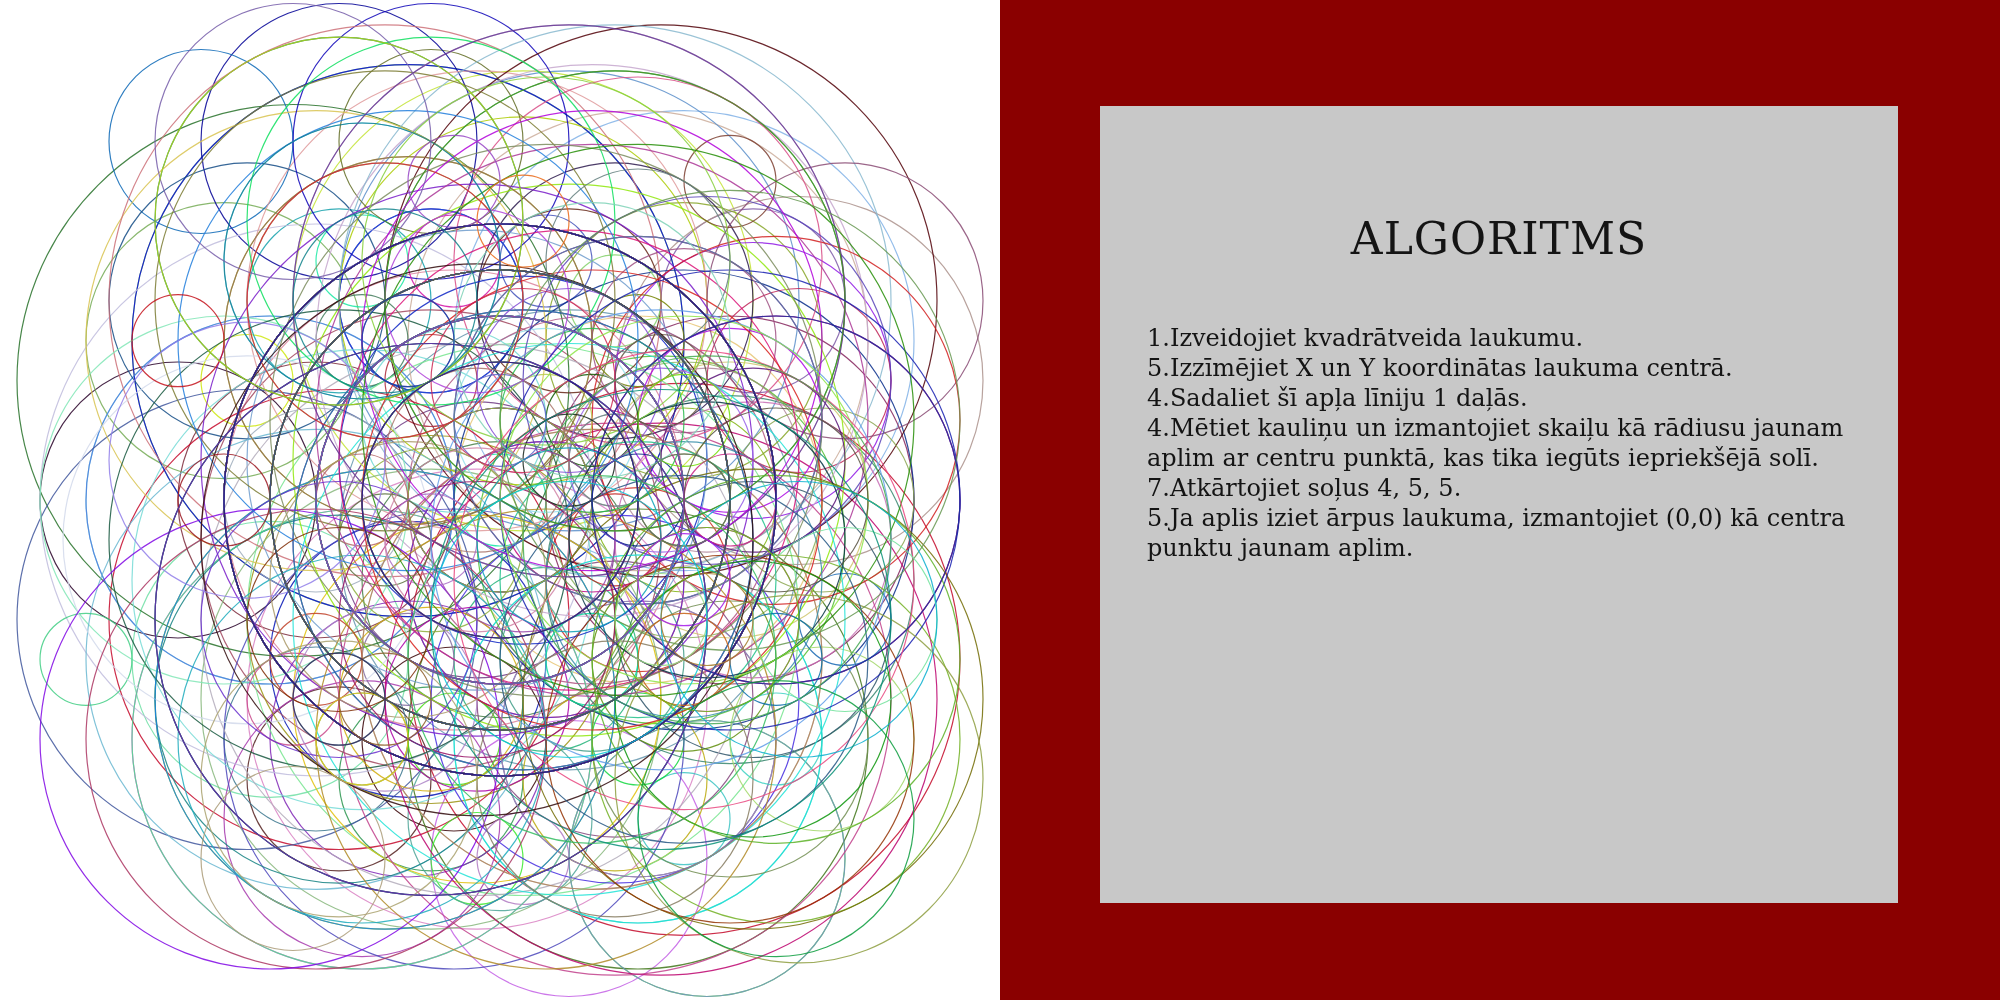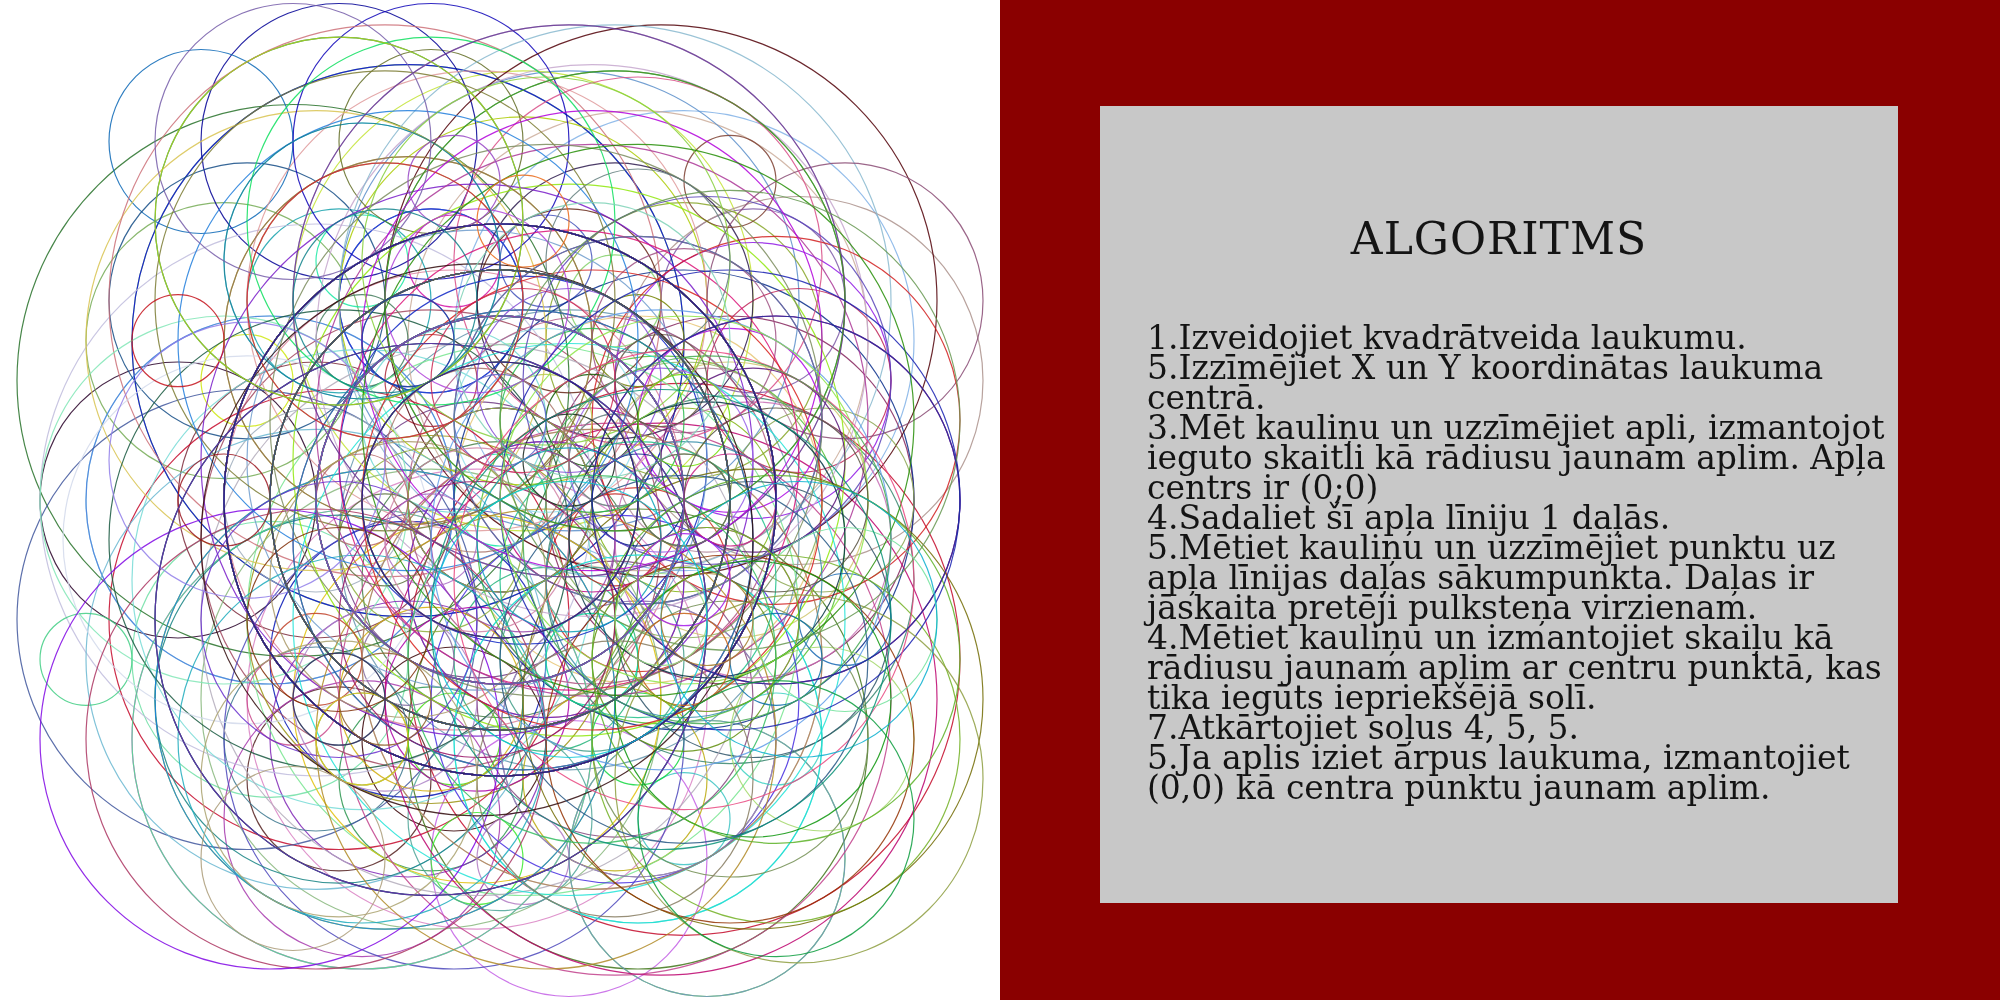--- a/index.html
+++ b/index.html
@@ -6,21 +6,21 @@
   #app{position:relative;width:2000px;height:1000px;overflow:hidden;
        font-family:"DejaVu Serif", serif;}
   .canvas-left{position:absolute;left:0;top:0;width:1000px;height:1000px;background:#ffffff;}
   .canvas-left svg{display:block;width:1000px;height:1000px;}
   .canvas-left circle{fill:none;stroke-width:1.2;stroke-opacity:0.85;}
   .right-pane{position:absolute;left:1000px;top:0;width:1000px;height:1000px;background:#8a0000;}
   .algo-panel{position:absolute;left:100px;top:106px;width:798px;height:797px;background:#c8c8c8;
               box-sizing:border-box;}
   .panel-title{margin:0;padding-top:108px;text-align:center;font-size:44px;line-height:1.15;
                font-weight:400;color:#141414;letter-spacing:1px;}
-  .steps{padding:58px 6px 0 47px;font-size:33px;line-height:30px;color:#141414;}
+  .steps{padding:58px 6px 0 47px;font-size:24px;line-height:30px;color:#141414;}
   .steps p{margin:0;}
 </style>
 </head>
 <body>
 
 <div id="app">
 
   <div class="canvas-left" style="background: rgb(255, 255, 255);">
     <svg viewBox="0 0 1000 1000" xmlns="http://www.w3.org/2000/svg">
         <circle cx="500.0" cy="500.0" r="46" stroke="rgb(14,230,164)" stroke-width="1.2"></circle>
@@ -355,23 +355,21 @@
         <circle cx="339.0" cy="699.2" r="46" stroke="rgb(56,36,83)" stroke-width="1.2"></circle>
       </svg>
   </div>
 
   <div class="right-pane" style="background: rgb(138, 0, 0);">
     <div class="algo-panel" style="background: rgb(200, 200, 200);">
       <h1 class="panel-title">ALGORITMS</h1>
       <div class="steps">
         <p>1.Izveidojiet kvadrātveida laukumu.</p>
         <p>5.Izzīmējiet X un Y koordinātas laukuma centrā.</p>
-        <p>3.Mēt kauliņu un uzzīmējiet apli, izmantojot ieguto skaitli kā rādiusu jaunam aplim. Apļa centrs ir (0;0)</p>
         <p>4.Sadaliet šī apļa līniju 1 daļās.</p>
-        <p>5.Mētiet kauliņu un uzzīmējiet punktu uz apļa līnijas daļas sākumpunkta. Daļas ir jāskaita pretēji pulksteņa virzienam.</p>
         <p>4.Mētiet kauliņu un izmantojiet skaiļu kā rādiusu jaunam aplim ar centru punktā, kas tika iegūts iepriekšējā solī.</p>
         <p>7.Atkārtojiet soļus 4, 5, 5.</p>
         <p>5.Ja aplis iziet ārpus laukuma, izmantojiet (0,0) kā centra punktu jaunam aplim.</p>
       </div>
     </div>
   </div>
 
 </div>
 
 </body></html>

